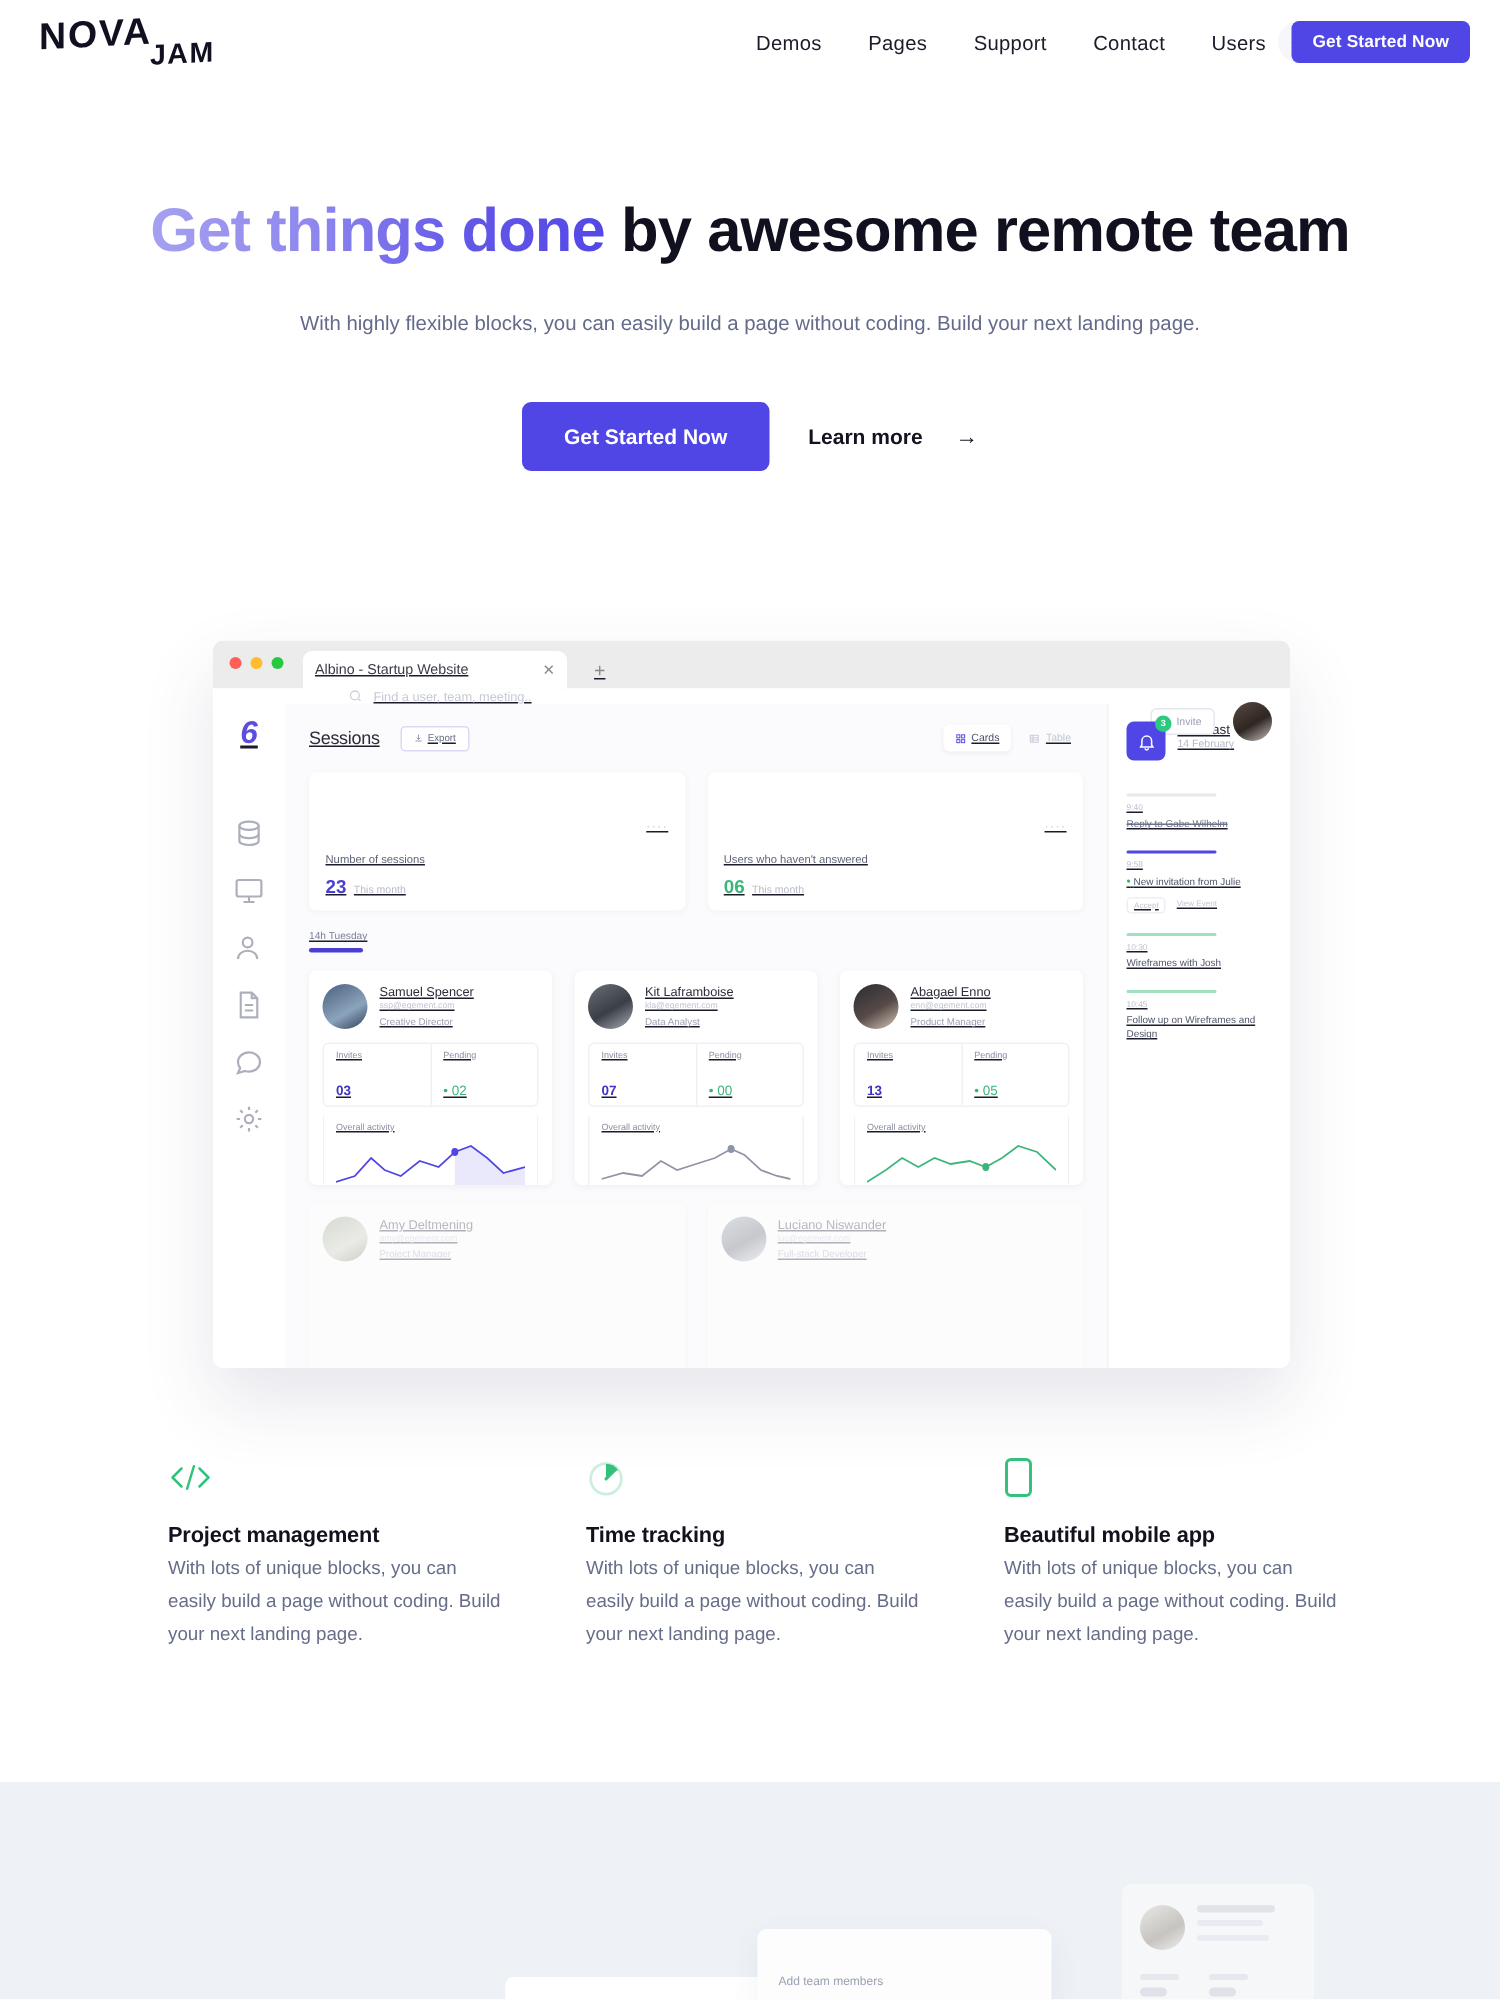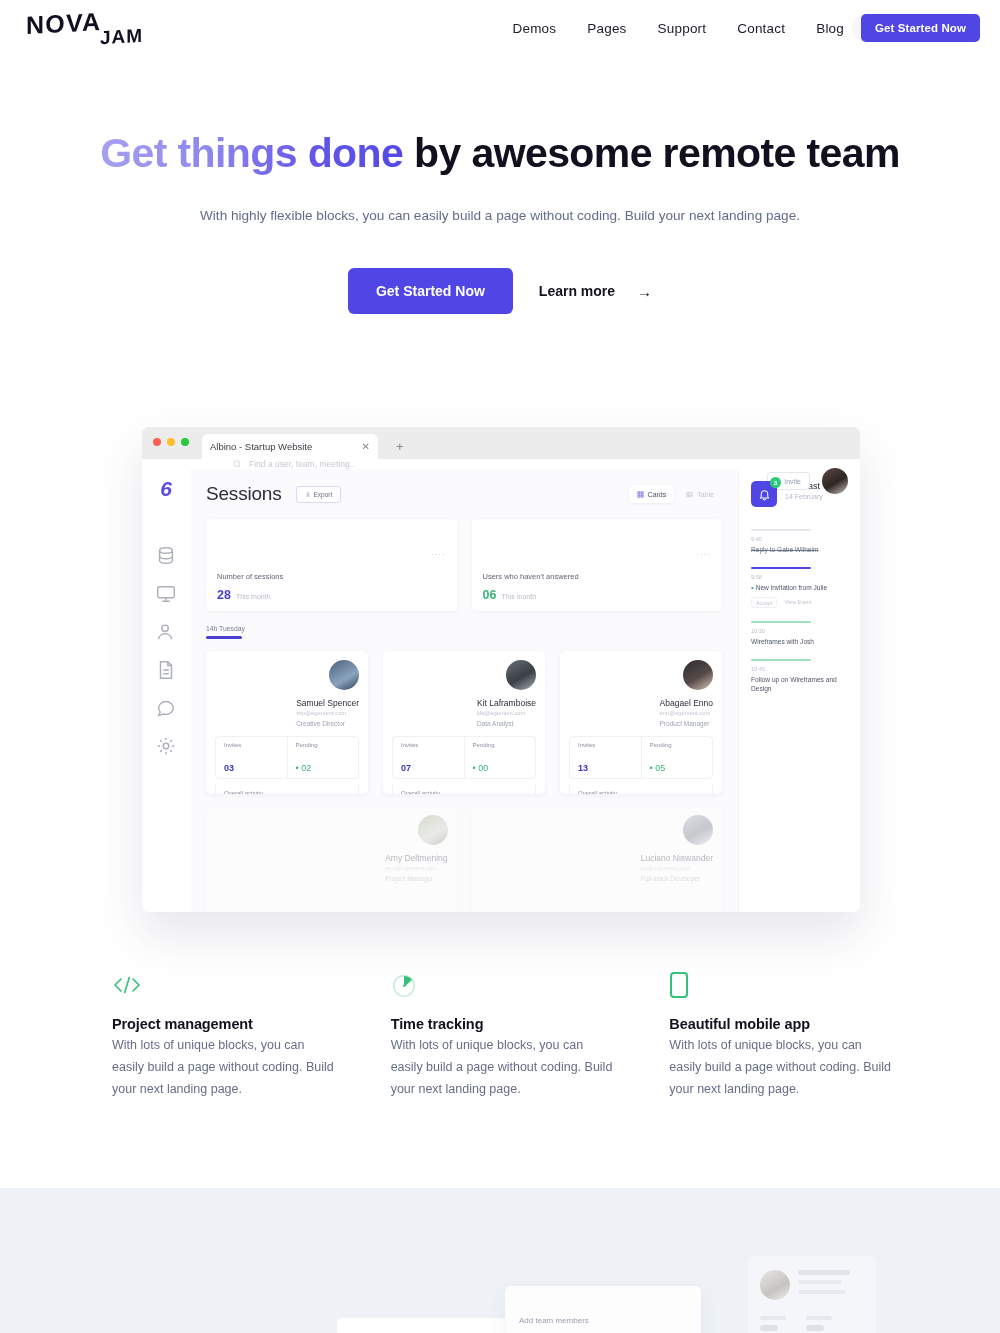--- a/index.html
+++ b/index.html
@@ -75,20 +75,21 @@
     font-size: 14px; font-weight: 700; color: #13131f; cursor: pointer;
   }
   .arrow { font-size: 15px; color: #13131f; }
 
   
   .mock-wrap {
     position: absolute; left: 142px; top: 427px; width: 718px; height: 485px;
     border-radius: 7px; overflow: hidden;
     box-shadow: 0 22px 48px rgba(60,60,110,.13);
     background: #fff;
+    text-decoration: underline;
   }
   .mock-chrome {
     height: 32px; background: #ececec; display: flex; align-items: flex-end; position: relative;
   }
   .dots { position: absolute; left: 11px; top: 11px; display: flex; gap: 6px; }
   .dots i { width: 8px; height: 8px; border-radius: 50%; display: block; }
   .d1 { background: #ff5f57; } .d2 { background: #ffbd2e; } .d3 { background: #28c840; }
   .mock-tab {
     margin-left: 60px; height: 25px; width: 176px; background: #fff;
     border-radius: 6px 6px 0 0; display: flex; align-items: center;
@@ -119,21 +120,21 @@
     display: flex; align-items: center; gap: 4px; font-size: 7px; color: #9aa0b4;
   }
   .avatar-top {
     position: absolute; right: 12px; top: 9px; width: 26px; height: 26px;
     border-radius: 50%; background: linear-gradient(150deg,#5a4a42,#2e2622 55%,#c9c3bc);
   }
 
   .app-body { flex: 1; display: flex; background: #fbfbfd; }
   .app-content { flex: 1; padding: 14px 16px 0 16px; position: relative; }
   .sess-row { display: flex; align-items: center; }
-  .sess-title { font-size: 19px; font-weight: 400; color: #2c2c3c; letter-spacing: -.2px; }
+  .sess-title { font-size: 12px; font-weight: 400; color: #2c2c3c; letter-spacing: -.2px; }
   .export-btn {
     margin-left: 14px; height: 17px; padding: 0 8px; border: 1px solid #ddd8f5;
     border-radius: 3px; background: #fff; display: flex; align-items: center; gap: 3px;
     font-size: 6.5px; color: #6b6f85;
   }
   .view-toggle { margin-left: auto; display: flex; align-items: center; gap: 4px; }
   .vt-chip {
     height: 18px; padding: 0 8px; border-radius: 4px; background: #fff;
     display: flex; align-items: center; gap: 4px; font-size: 7px; color: #4a4f63;
     box-shadow: 0 1px 3px rgba(80,80,120,.09);
@@ -155,21 +156,21 @@
   .stat-sub { font-size: 7px; color: #b9bcc9; }
 
   .day-label { margin-top: 14px; font-size: 6.8px; color: #7b8095; }
   .day-bar { margin-top: 4px; width: 36px; height: 2.5px; background: #4a3fd0; border-radius: 2px; }
 
   .cards-row { display: flex; gap: 15px; margin-top: 12px; }
   .pcard {
     flex: 1; background: #fff; border-radius: 5px; padding: 9px 9px 0 9px;
     box-shadow: 0 1px 5px rgba(80,80,120,.07); height: 143px; overflow: hidden;
   }
-  .pc-head { display: flex; gap: 8px; align-items: flex-end; flex-direction: column; }
+  .pc-head { display: flex; gap: 8px; align-items: center; }
   .pc-av { width: 30px; height: 30px; border-radius: 50%; flex: none; }
   .av1 { background: linear-gradient(150deg,#4a5f7c,#8ba4bd 60%,#2f3e52); }
   .av2 { background: linear-gradient(150deg,#6b6f76,#3a3e46 55%,#a9adb5); }
   .av3 { background: linear-gradient(150deg,#2b2b33,#564a48 55%,#d8c6b9); }
   .av4 { background: linear-gradient(150deg,#8f9a7e,#c8cbb9 60%,#6d7a5e); }
   .av5 { background: linear-gradient(150deg,#d9cfc6,#8a8f96 60%,#efeae5); }
   .av6 { background: linear-gradient(150deg,#9aa3ab,#5d646c 55%,#d4d8db); }
   .pc-name { font-size: 8.5px; color: #2c2c3c; font-weight: 400; }
   .pc-mail { font-size: 5.8px; color: #c2c5d1; margin-top: 2px; }
   .pc-role { font-size: 6.5px; color: #9fa3b3; margin-top: 4px; }
@@ -281,21 +282,21 @@
     <div class="logo">
       <span class="nova">NOVA</span>
       <span class="jam">JAM</span>
     </div>
 
     <div class="nav">
       <a href="#">Demos</a>
       <a href="#">Pages</a>
       <a href="#">Support</a>
       <a href="#">Contact</a>
-      <a href="#">Blog</a>
+      <a href="#">Users</a>
     </div>
 
     <div class="theme-toggle">
       <svg width="13" height="13" viewBox="0 0 24 24" fill="none" stroke="#9aa0b4" stroke-width="1.8">
         <circle cx="12" cy="12" r="4"></circle>
         <path d="M12 2v2M12 20v2M2 12h2M20 12h2M4.9 4.9l1.4 1.4M17.7 17.7l1.4 1.4M19.1 4.9l-1.4 1.4M6.3 17.7l-1.4 1.4"></path>
       </svg>
     </div>
 
     <button class="btn-primary">Get Started Now</button>
@@ -422,21 +423,21 @@
               </div>
             </div>
 
             <div class="stat-row">
               <div class="stat-card">
                 <div class="stat-head">
                   <span class="stat-label">Number of sessions</span>
                   <span class="stat-dots">····</span>
                 </div>
                 <div class="stat-val">
-                  <span class="stat-num indigo">28</span>
+                  <span class="stat-num indigo">23</span>
                   <span class="stat-sub">This month</span>
                 </div>
               </div>
               <div class="stat-card">
                 <div class="stat-head">
                   <span class="stat-label">Users  who haven't answered</span>
                   <span class="stat-dots">····</span>
                 </div>
                 <div class="stat-val">
                   <span class="stat-num green">06</span>

